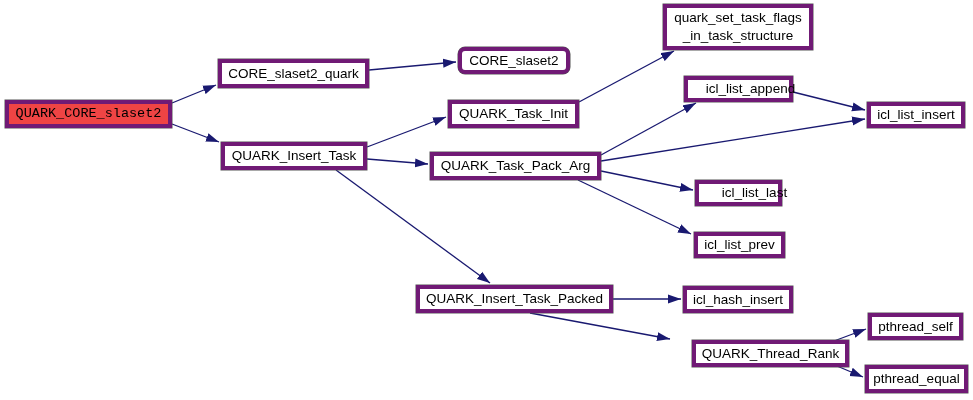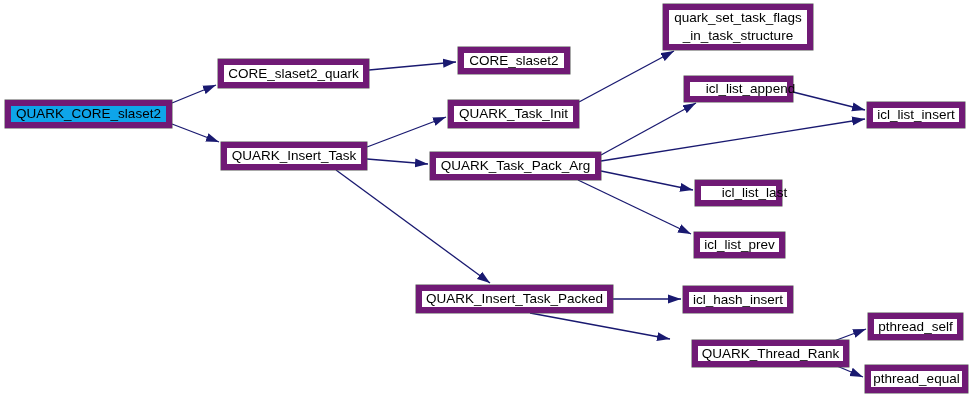--- a/index.html
+++ b/index.html
@@ -18,35 +18,36 @@
   #edge-layer {
     position: absolute;
     left: 0;
     top: 0;
     width: 973px;
     height: 400px;
   }
   .node {
     position: absolute;
     box-sizing: border-box;
-    border: 6px solid #701a75;
+    border: 4px solid #701a75;
     background: #ffffff;
     color: #000000;
     display: flex;
     align-items: center;
     justify-content: center;
     text-align: center;
     font-size: 13.5px;
     line-height: 1.3;
     white-space: pre-line;
     cursor: pointer;
     box-shadow: 0 0 0 0.5px #555;
   }
   .node.highlighted {
-    background: #0ea5e9;
+    background: #ef4444;
+    font-family: Liberation Mono, monospace;
   }
   .edge-line {
     fill: none;
   }
 </style>
 </head>
 <body>
 
 <div id="canvas">
   <svg id="edge-layer" viewBox="0 0 973 400" width="973" height="400" xmlns="http://www.w3.org/2000/svg">
@@ -70,21 +71,21 @@
         <line x1="793" y1="92" x2="865" y2="110" stroke="#191970" stroke-width="1.3" marker-end="url(#arrowhead)" class="edge-line"></line>
         <line x1="613" y1="299" x2="681" y2="299" stroke="#191970" stroke-width="1.3" marker-end="url(#arrowhead)" class="edge-line"></line>
         <line x1="530" y1="313" x2="670" y2="339" stroke="#191970" stroke-width="1.3" marker-end="url(#arrowhead)" class="edge-line"></line>
         <line x1="818" y1="347" x2="866" y2="329" stroke="#191970" stroke-width="1.3" marker-end="url(#arrowhead)" class="edge-line"></line>
         <line x1="818" y1="358" x2="863" y2="377" stroke="#191970" stroke-width="1.3" marker-end="url(#arrowhead)" class="edge-line"></line>
       </g>
   </svg>
   <div id="nodes">
       <div class="node highlighted" style="left: 5px; top: 100px; width: 167px; height: 28px;">QUARK_CORE_slaset2</div>
       <div class="node" style="left: 218px; top: 59px; width: 151px; height: 29px;">CORE_slaset2_quark</div>
-      <div class="node" style="left: 458px; top: 47px; width: 112px; height: 27px;">CORE_slaset2</div>
+      <div class="node" style="left: 458px; top: 47px; width: 112px; height: 27px; border-radius: 7px;">CORE_slaset2</div>
       <div class="node" style="left: 221px; top: 142px; width: 146px; height: 28px;">QUARK_Insert_Task</div>
       <div class="node" style="left: 448px; top: 100px; width: 131px; height: 28px;">QUARK_Task_Init</div>
       <div class="node" style="left: 430px; top: 152px; width: 171px; height: 28px;">QUARK_Task_Pack_Arg</div>
       <div class="node" style="left: 663px; top: 4px; width: 150px; height: 46px;">quark_set_task_flags
 _in_task_structure</div>
       <div class="node" style="left: 684px; top: 76px; width: 109px; height: 26px; padding-left: 24px;">icl_list_append</div>
       <div class="node" style="left: 867px; top: 102px; width: 98px; height: 26px;">icl_list_insert</div>
       <div class="node" style="left: 695px; top: 180px; width: 87px; height: 26px; padding-left: 32px;">icl_list_last</div>
       <div class="node" style="left: 694px; top: 232px; width: 91px; height: 26px;">icl_list_prev</div>
       <div class="node" style="left: 416px; top: 285px; width: 197px; height: 28px;">QUARK_Insert_Task_Packed</div>

